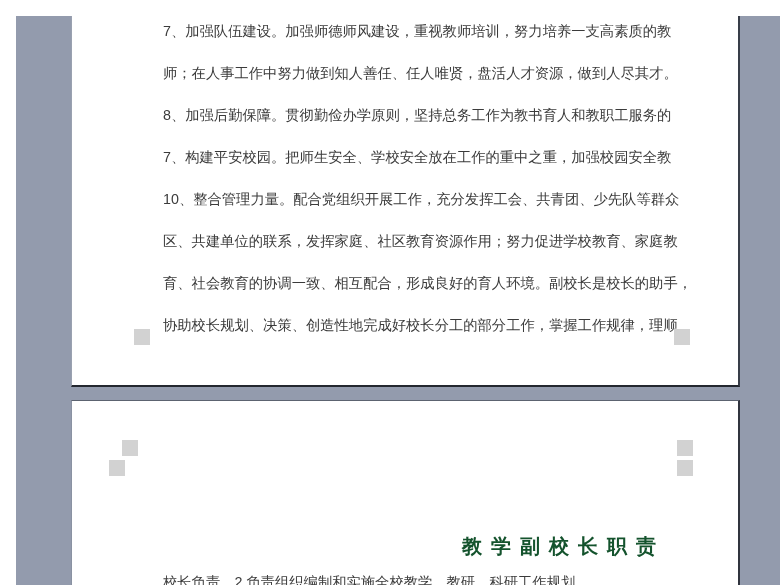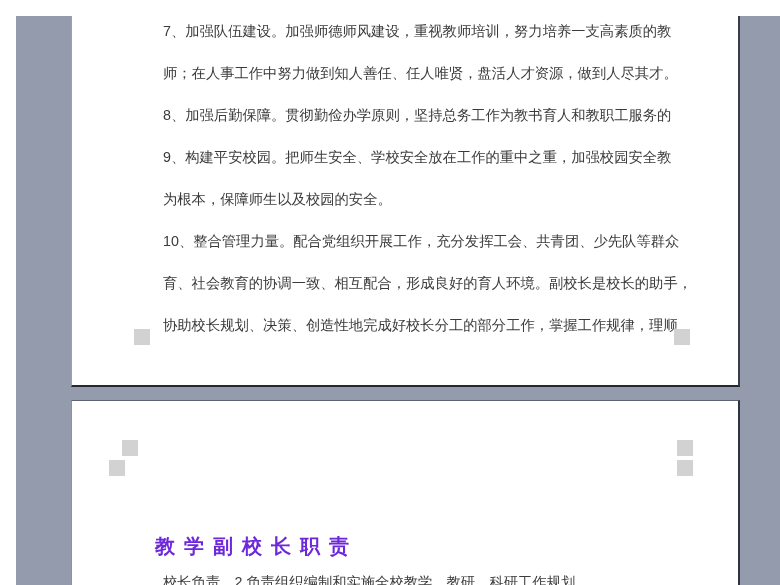--- a/index.html
+++ b/index.html
@@ -31,21 +31,21 @@
     position:absolute; left:75px; width:526px;
     color:#3b3b3b; font-size:14.3px; line-height:26px;
     white-space:nowrap;
   }
   .p1-text { top:-2px; }
   .p2-intro { top:63px; }
   .p2-body { top:152px; }
 
   .doc-heading {
     position:absolute; left:75px; top:122px; width:526px;
-    text-align:left; color:#6d28d9;
+    text-align:right; color:#14532d;
     font-size:20px; line-height:30px; font-weight:bold;
     letter-spacing:9px; white-space:nowrap;
   }
 
   
   .mark { position:absolute; background:#d2d2d2; }
   .mark-v { width:2px; height:14px; }
   .mark-h { width:13px; height:2px; }
 
   .p1-mark-left  { left:62px;  top:325px; }
@@ -64,23 +64,23 @@
 </head>
 <body>
 
 <div class="canvas">
 
   <div class="page page-1">
     <div class="textblock p1-text">
       <div>7、加强队伍建设。加强师德师风建设，重视教师培训，努力培养一支高素质的教</div>
       <div>师；在人事工作中努力做到知人善任、任人唯贤，盘活人才资源，做到人尽其才。</div>
       <div>8、加强后勤保障。贯彻勤俭办学原则，坚持总务工作为教书育人和教职工服务的</div>
-      <div>9、构建平安校园。把师生安全、学校安全放在工作的重中之重，加强校园安全教</div>
-      <div>为根本，保障师生以及校园的安全。</div>
+      <div>7、构建平安校园。把师生安全、学校安全放在工作的重中之重，加强校园安全教</div>
       <div>10、整合管理力量。配合党组织开展工作，充分发挥工会、共青团、少先队等群众</div>
+      <div>区、共建单位的联系，发挥家庭、社区教育资源作用；努力促进学校教育、家庭教</div>
       <div>育、社会教育的协调一致、相互配合，形成良好的育人环境。副校长是校长的助手，</div>
       <div>协助校长规划、决策、创造性地完成好校长分工的部分工作，掌握工作规律，理顺</div>
     </div>
     <div class="mark mark-v p1-mark-left"></div>
     <div class="mark mark-v p1-mark-right"></div>
   </div>
 
   <div class="page page-2">
     <div class="mark mark-v p2-tick-left"></div>
     <div class="mark mark-h p2-dash-left"></div>

